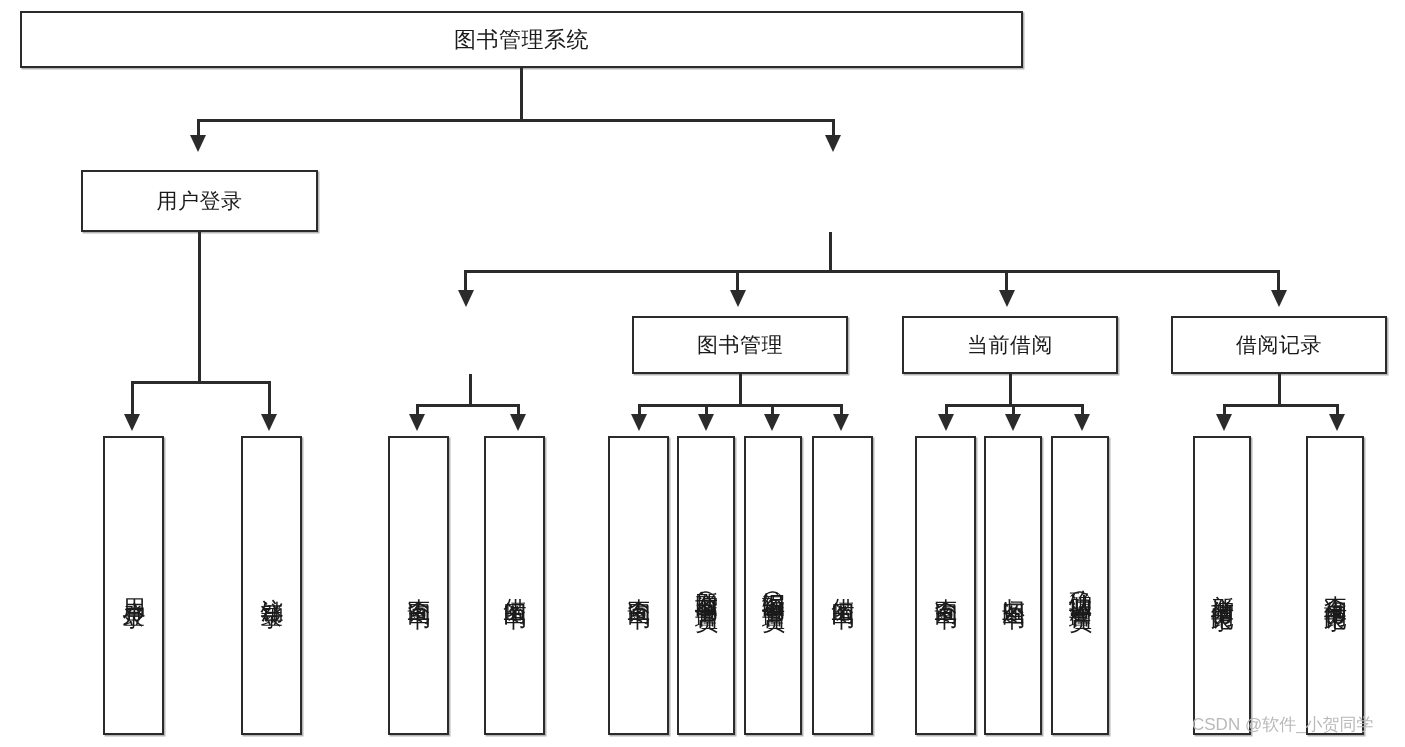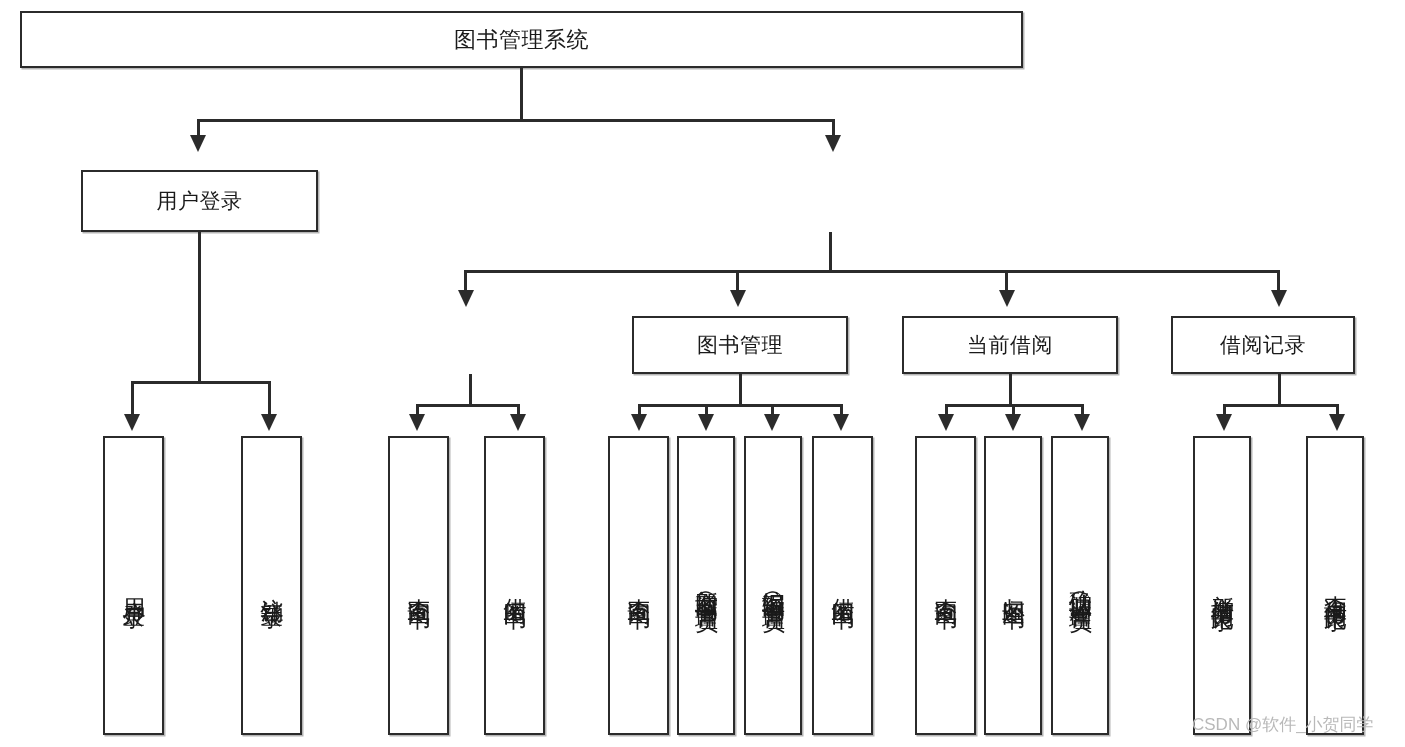--- a/index.html
+++ b/index.html
@@ -107,21 +107,21 @@
   <div class="arrow" style="left:730px;top:290px;"></div>
   <div class="arrow" style="left:999px;top:290px;"></div>
   <div class="arrow" style="left:1271px;top:290px;"></div>
 
   <div class="node h-node" style="left:632px;top:316px;width:216px;height:58px;">
     <span class="label">图书管理</span>
   </div>
   <div class="node h-node" style="left:902px;top:316px;width:216px;height:58px;">
     <span class="label">当前借阅</span>
   </div>
-  <div class="node h-node" style="left:1171px;top:316px;width:184px;height:58px;">
+  <div class="node h-node" style="left:1171px;top:316px;width:216px;height:58px;">
     <span class="label">借阅记录</span>
   </div>
 
   <div class="ln v" style="left:469px;top:374px;height:32px;"></div>
   <div class="ln h" style="left:416px;top:404px;width:104px;"></div>
   <div class="ln v" style="left:416px;top:404px;height:12px;"></div>
   <div class="ln v" style="left:517px;top:404px;height:12px;"></div>
   <div class="arrow" style="left:409px;top:414px;"></div>
   <div class="arrow" style="left:510px;top:414px;"></div>
 

